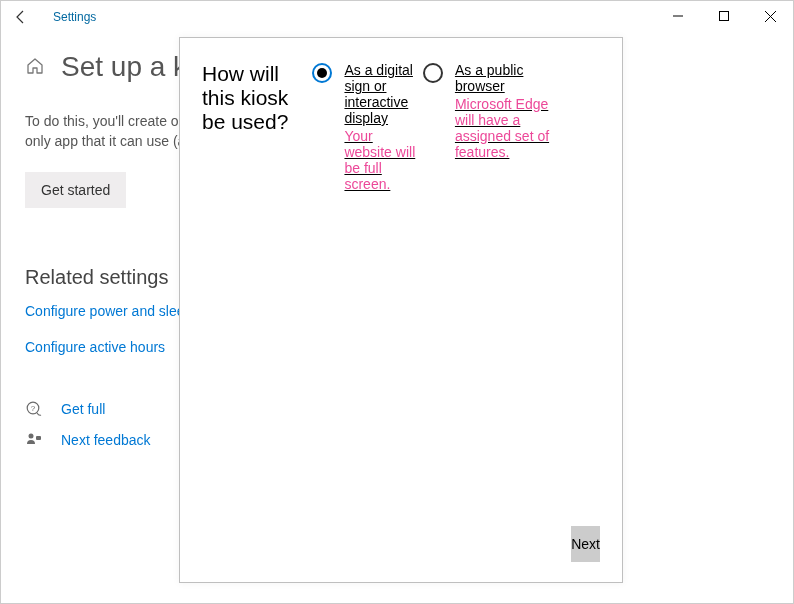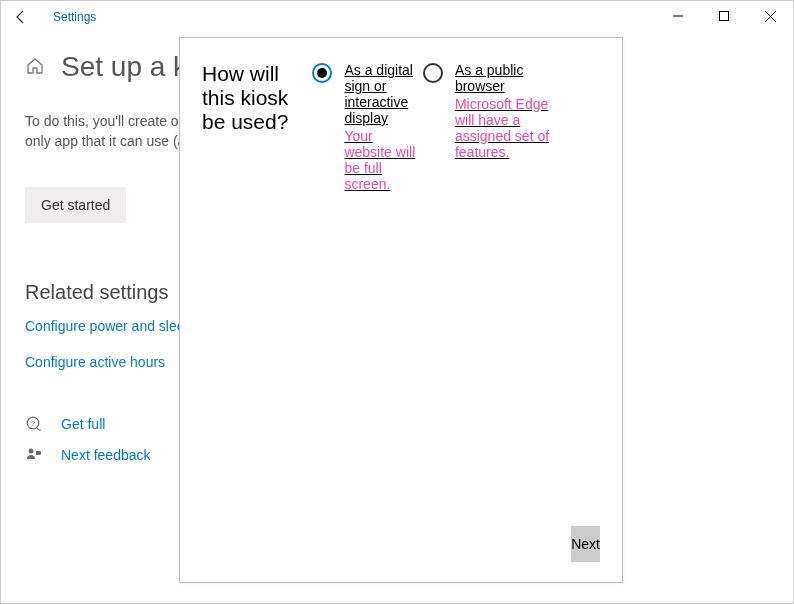--- a/index.html
+++ b/index.html
@@ -76,21 +76,20 @@
       margin-bottom: 20px;
       max-width: 520px;
     }
     .get-started {
       background: #efedee;
       border: none;
       padding: 10px 16px;
       font-size: 14px;
       color: #333;
       cursor: pointer;
-      margin-top: 15px;
     }
     .section-title {
       font-size: 20px;
       font-weight: 400;
       color: #444;
       margin-top: 58px;
       margin-bottom: 14px;
     }
     .link {
       color: #0078d4;

